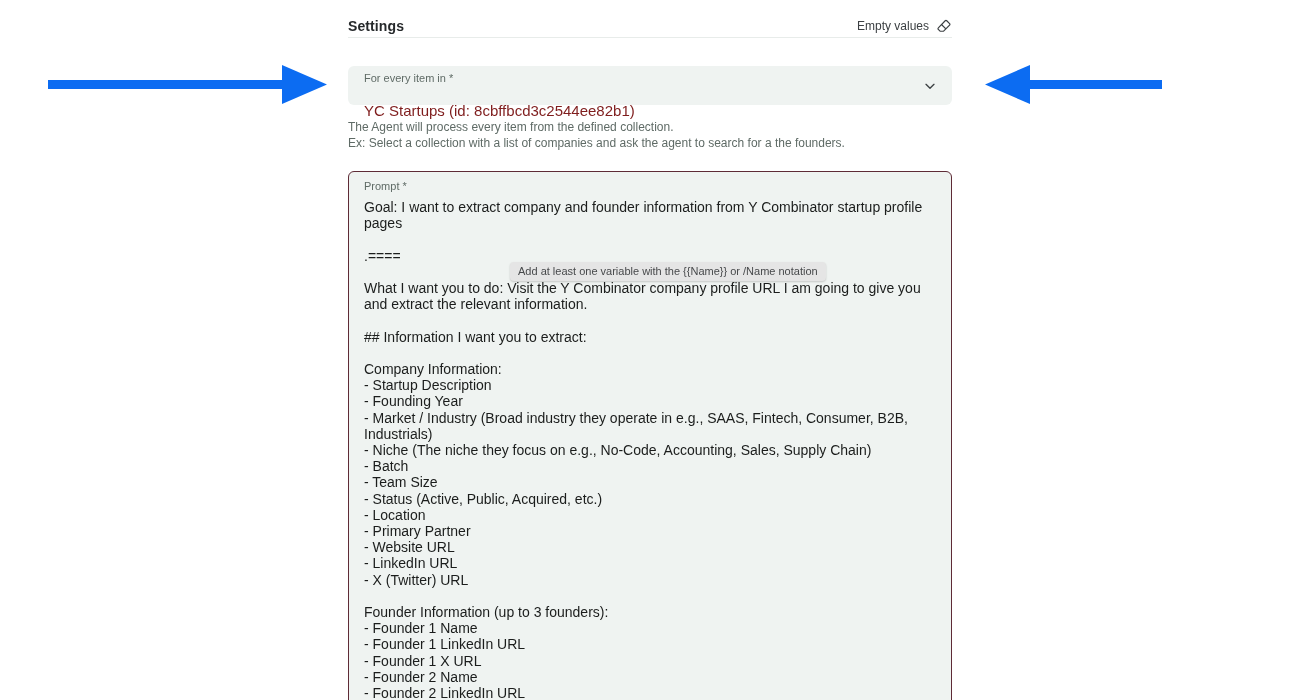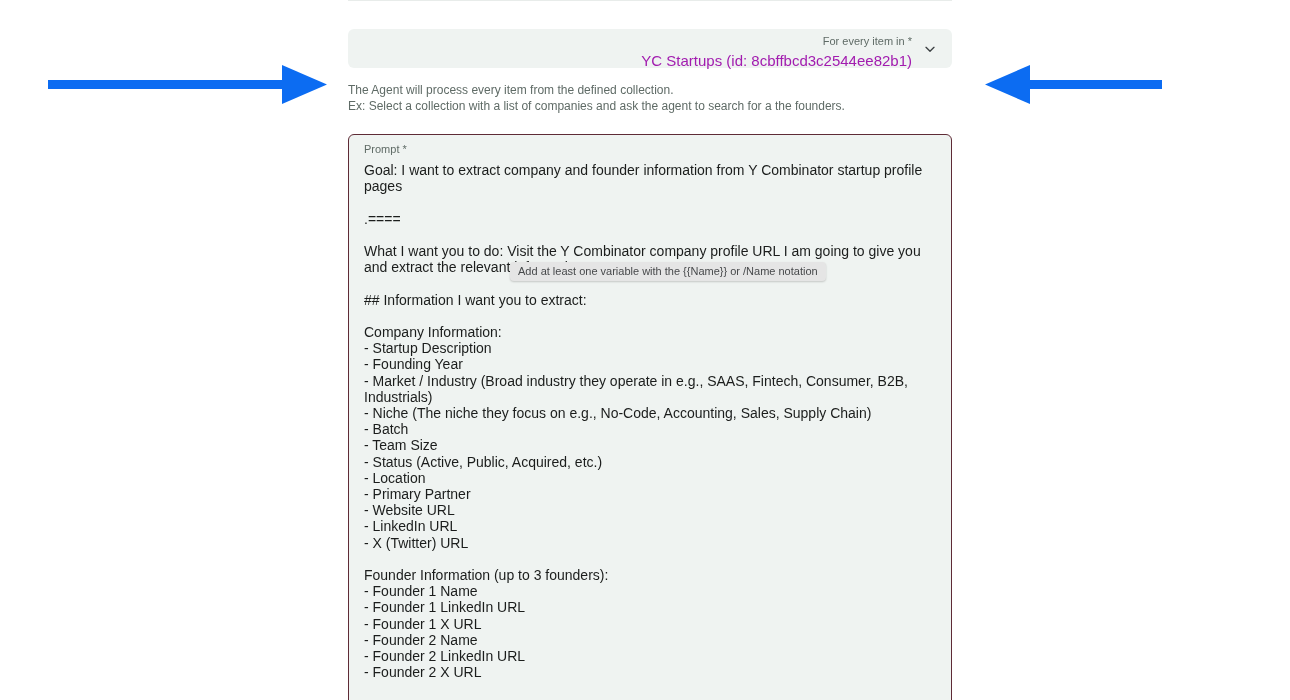--- a/index.html
+++ b/index.html
@@ -9,23 +9,23 @@
 
   .col { position:absolute; left:348px; top:0; width:604px; }
 
   .header-row { display:flex; justify-content:space-between; align-items:center; padding-top:15px; height:37px; }
   .page-title { font-size:14px; font-weight:bold; color:#26292b; letter-spacing:.1px; }
   .empty-values { display:flex; align-items:center; gap:7px; font-size:12px; color:#3c4043; cursor:pointer; }
   .empty-values svg { display:block; }
 
   .divider { border-bottom:1px solid #e8ecea; }
 
-  .select-box { position:relative; margin-top:28px; height:39px; background:#eff3f1; border-radius:6px; padding:6px 40px 6px 16px; cursor:pointer;text-align:right; }
+  .select-box { position:relative; margin-top:28px; height:39px; background:#eff3f1; border-radius:6px; padding:6px 40px 6px 16px; cursor:pointer; }
   .select-label { font-size:11px; color:#5f6b66; line-height:12px; }
-  .select-value { font-size:15px; color:#a21caf; line-height:17px; margin-top:5px; }
+  .select-value { font-size:15px; color:#7f1d1d; line-height:17px; margin-top:18px; }
   .select-caret { position:absolute; right:14px; top:12px; }
 
   .help-block { margin-top:14px; font-size:12px; color:#5f6b66; line-height:16px; }
 
   .prompt-box { margin-top:20px; height:600px; background:#eff3f1; border:1.5px solid #5e2b36; border-radius:6px; padding:8px 15px; overflow:hidden; }
   .prompt-label { font-size:11px; color:#5f6b66; line-height:13px; }
   .prompt-text { margin-top:6px; font-size:14px; line-height:16.2px; color:#1b1d1c; white-space:pre-wrap; width:574px; }
 
   .tooltip { position:absolute; left:510px; top:262px; height:19px; background:#e5e5e5; border-radius:4px; padding:3px 8px 0 8px; font-size:11px; color:#47494b; box-shadow:0 1px 2px rgba(0,0,0,.18); white-space:nowrap; z-index:5; }
 
@@ -42,20 +42,32 @@
     <rect x="2" y="18" width="238" height="9" fill="#0c6cf2"></rect>
     <polygon points="236,3 281,22.5 236,42" fill="#0c6cf2"></polygon>
   </svg>
   <svg class="arrow arrow-right" width="180" height="44" viewBox="0 0 180 44">
     <polygon points="1,22.5 46,3 46,42" fill="#0c6cf2"></polygon>
     <rect x="42" y="18" width="136" height="9" fill="#0c6cf2"></rect>
   </svg>
 
   <div class="col">
 
+    <div class="header-row">
+      <div class="page-title">Settings</div>
+      <div class="empty-values">
+        <span>Empty values</span>
+        <span>
+          <svg width="16" height="16" viewBox="0 0 24 24" fill="none" stroke="#3c4043" stroke-width="1.8" stroke-linejoin="round">
+            <path d="M16.1 4.1l4.3 4.3a1.6 1.6 0 0 1 0 2.3l-8.6 8.6a2 2 0 0 1-1.4.6H7.1a2 2 0 0 1-1.4-.6l-2.2-2.2a1.6 1.6 0 0 1 0-2.3L13.8 4.1a1.6 1.6 0 0 1 2.3 0z"></path>
+            <path d="M8.2 9.7l6.6 6.6"></path>
+          </svg>
+        </span>
+      </div>
+    </div>
 
     <div class="divider"></div>
 
     <div class="select-box">
       <div class="select-label">For every item in *</div>
       <div class="select-value">YC Startups (id: 8cbffbcd3c2544ee82b1)</div>
       <span class="select-caret">
         <svg width="16" height="16" viewBox="0 0 24 24" fill="none" stroke="#3c4043" stroke-width="2" stroke-linecap="round" stroke-linejoin="round">
           <path d="M6 9.5l6 6 6-6"></path>
         </svg>

